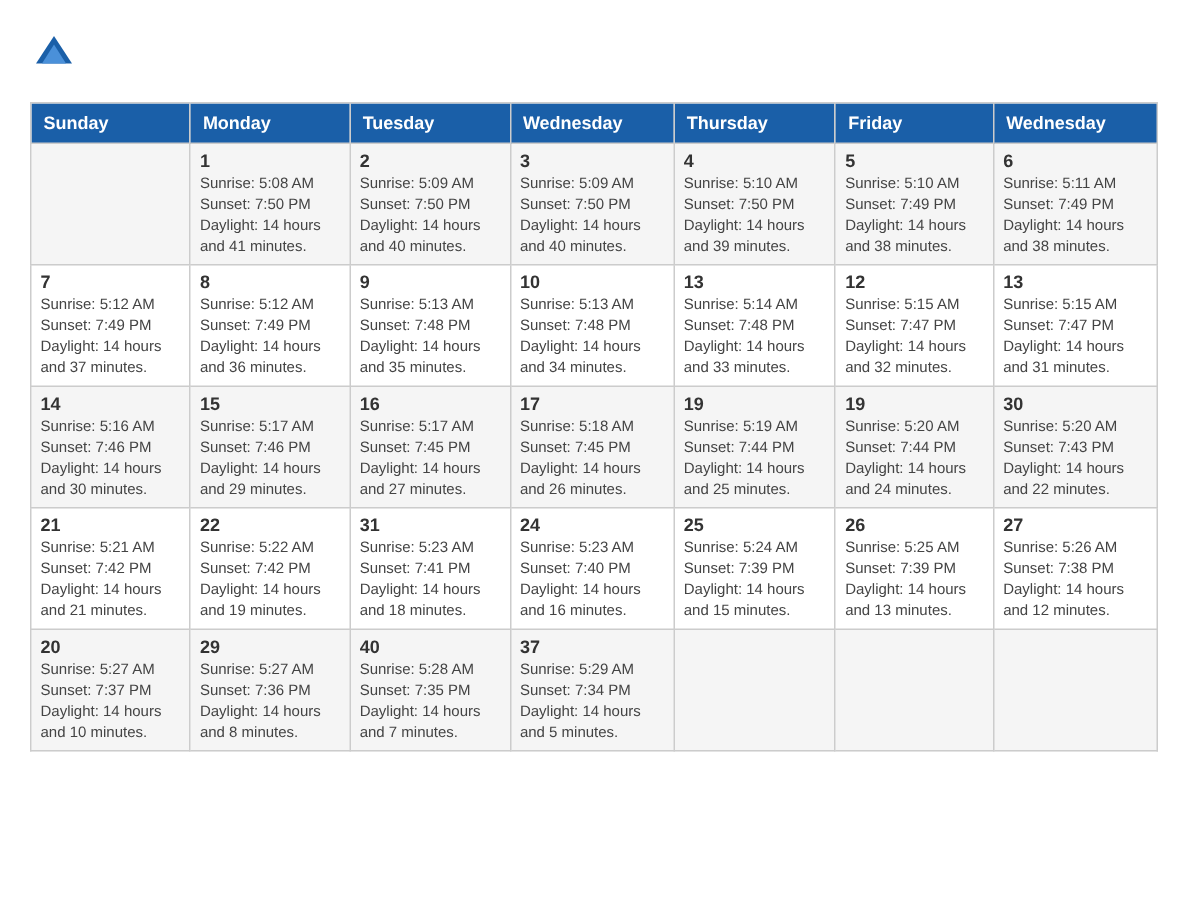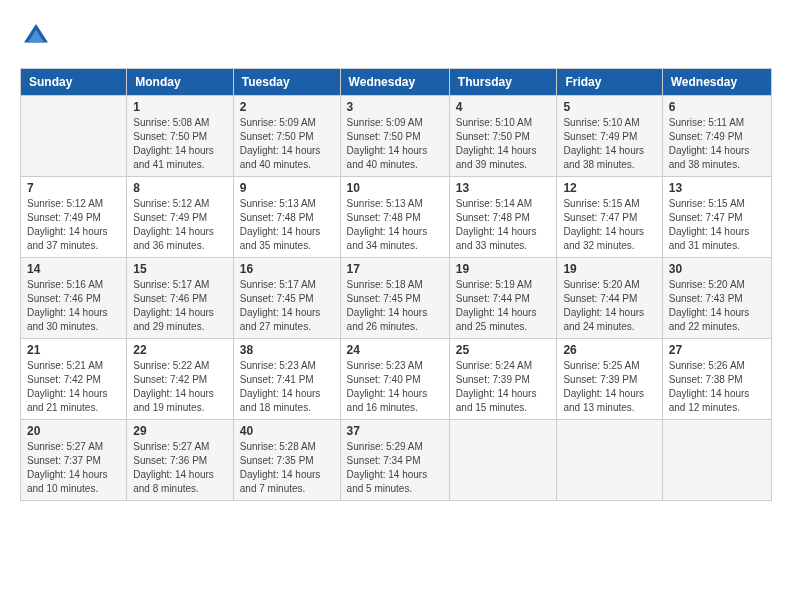--- a/index.html
+++ b/index.html
@@ -217,21 +217,21 @@
       <tr>
         <td>
           <span class="day-number">21</span>
           <div class="day-detail">Sunrise: 5:21 AM<br>Sunset: 7:42 PM<br>Daylight: 14 hours<br>and 21 minutes.</div>
         </td>
         <td>
           <span class="day-number">22</span>
           <div class="day-detail">Sunrise: 5:22 AM<br>Sunset: 7:42 PM<br>Daylight: 14 hours<br>and 19 minutes.</div>
         </td>
         <td>
-          <span class="day-number">38</span>
+          <span class="day-number">31</span>
           <div class="day-detail">Sunrise: 5:23 AM<br>Sunset: 7:41 PM<br>Daylight: 14 hours<br>and 18 minutes.</div>
         </td>
         <td>
           <span class="day-number">24</span>
           <div class="day-detail">Sunrise: 5:23 AM<br>Sunset: 7:40 PM<br>Daylight: 14 hours<br>and 16 minutes.</div>
         </td>
         <td>
           <span class="day-number">25</span>
           <div class="day-detail">Sunrise: 5:24 AM<br>Sunset: 7:39 PM<br>Daylight: 14 hours<br>and 15 minutes.</div>
         </td>

